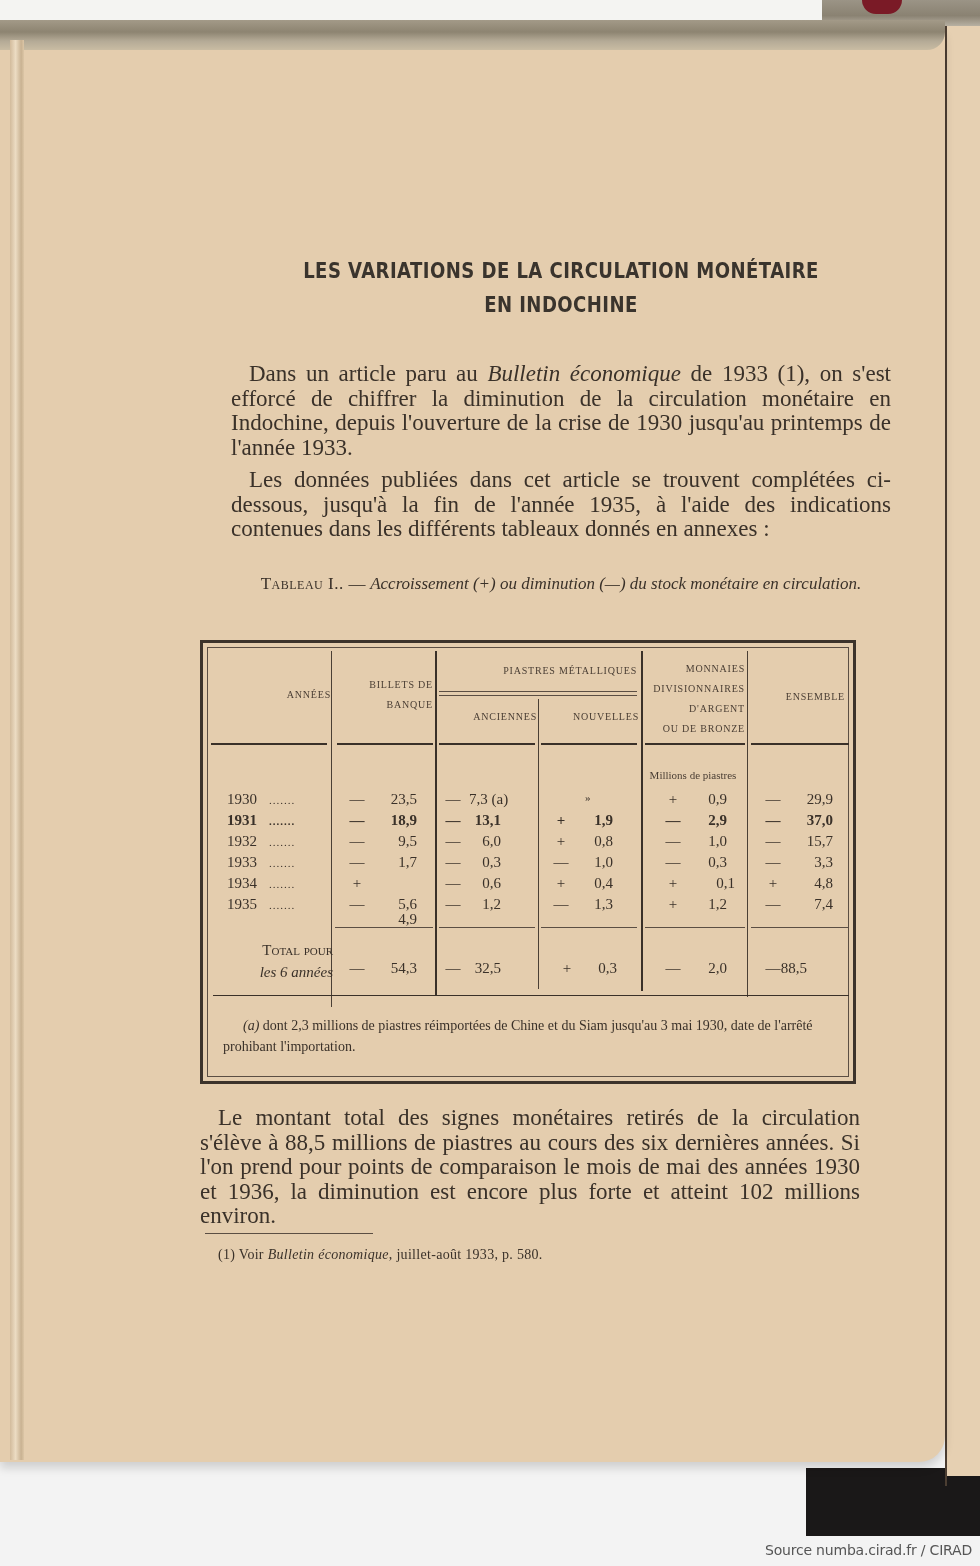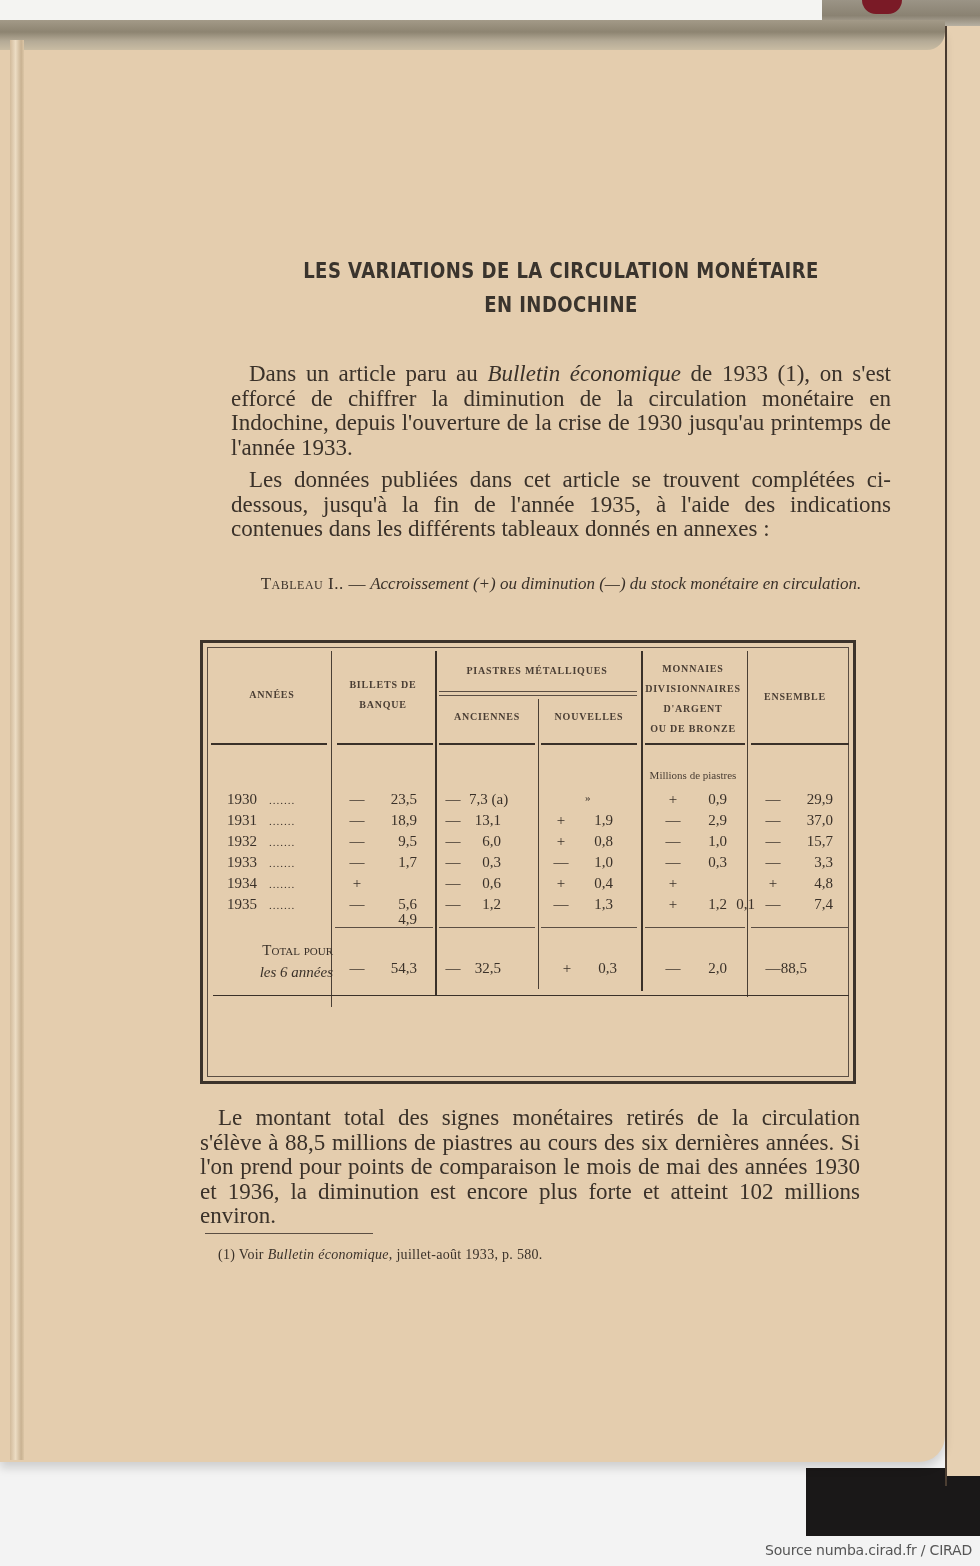--- a/index.html
+++ b/index.html
@@ -43,21 +43,21 @@
   .p2 { margin-top: 8px; }
   .caption { margin-top: 30px; text-align:center; font-size:17px; line-height:24px; }
   .caption .sc { font-variant: small-caps; letter-spacing: 0.5px; }
   .caption .it { font-style: italic; }
 
   .table-box {
     position:absolute; left:200px; top:640px; width:656px; height:444px;
     border: 3px solid #3c332b; box-sizing: border-box;
   }
   .table-inner { position:absolute; left:4px; top:4px; right:4px; bottom:4px; border:1px solid #5b4e43; }
-  .hcell { position:absolute; font-size:10px; letter-spacing:0.8px; text-align:center; color:#4a3e34; line-height:20px;font-weight:bold; }
+  .hcell { position:absolute; font-size:10px; letter-spacing:0.8px; text-align:right; color:#4a3e34; line-height:20px; }
   .vline { position:absolute; width:1px; background:#4a3f35; }
   .vline.thick { width:2px; background:#3a3129; }
   .hrule { position:absolute; height:2px; background:#3a3129; }
   .hrule.thin { height:1px; background:#5b4e43; }
   .unit-label { position:absolute; left:330px; top:126px; width:320px; text-align:center; font-size:11px; color:#4a3e34; }
   .row { position:absolute; left:0; width:650px; height:21px; font-size:15px; }
   .row span { position:absolute; }
   .year { left:24px; }
   .dots { left:66px; letter-spacing:1px; font-size:11px; top:3px; }
   .num { text-align:right; width:48px; }
@@ -141,21 +141,21 @@
     <span class="num" style="left:166px;">23,5</span>
     <span class="sign" style="left:242px;">—</span>
     <span style="left:266px;">7,3 (a)</span>
     <span class="sign" style="left:350px;"></span>
     <span style="left:382px; font-size:11px;">»</span>
     <span class="sign" style="left:462px;">+</span>
     <span class="num" style="left:476px;">0,9</span>
     <span class="sign" style="left:562px;">—</span>
     <span class="num" style="left:582px;">29,9</span>
   </div>
-  <div class="row" style="top:169px;">
+  <div class="row" style="top:169px;font-weight:bold;">
     <span class="year">1931</span>
     <span class="dots">.......</span>
     <span class="sign" style="left:146px;">—</span>
     <span class="num" style="left:166px;">18,9</span>
     <span class="sign" style="left:242px;">—</span>
     <span class="num" style="left:250px;">13,1</span>
     <span class="sign" style="left:350px;">+</span>
     <span class="num" style="left:362px;">1,9</span>
     <span class="sign" style="left:462px;">—</span>
     <span class="num" style="left:476px;">2,9</span>
@@ -193,21 +193,21 @@
   <div class="row" style="top:232px;">
     <span class="year">1934</span>
     <span class="dots">.......</span>
     <span class="sign" style="left:146px;">+</span>
     <span class="num" style="left:166px;margin-top:36px;">4,9</span>
     <span class="sign" style="left:242px;">—</span>
     <span class="num" style="left:250px;">0,6</span>
     <span class="sign" style="left:350px;">+</span>
     <span class="num" style="left:362px;">0,4</span>
     <span class="sign" style="left:462px;">+</span>
-    <span class="num" style="left:504px;margin-top:21px;">0,1</span>
+    <span class="num" style="left:484px;">0,1</span>
     <span class="sign" style="left:562px;">+</span>
     <span class="num" style="left:582px;">4,8</span>
   </div>
   <div class="row" style="top:253px;">
     <span class="year">1935</span>
     <span class="dots">.......</span>
     <span class="sign" style="left:146px;">—</span>
     <span class="num" style="left:166px;">5,6</span>
     <span class="sign" style="left:242px;">—</span>
     <span class="num" style="left:250px;">1,2</span>
@@ -237,20 +237,21 @@
     <span class="sign" style="left:356px;">+</span>
     <span class="num" style="left:366px;">0,3</span>
     <span class="sign" style="left:462px;">—</span>
     <span class="num" style="left:476px;">2,0</span>
     <span class="sign" style="left:562px;">—</span>
     <span class="num" style="left:556px;">88,5</span>
   </div>
 
   <div class="hrule" style="left:10px; top:352px; width:636px; height:1px;"></div>
 
+  <div class="footnote-a"><i>(a)</i><span> dont 2,3 millions de piastres réimportées de Chine et du Siam jusqu'au 3 mai 1930, date de l'arrêté prohibant l'importation.</span></div>
 </div>
 
 <div class="after">
   <p class="para">Le montant total des signes monétaires retirés de la circulation s'élève à 88,5 millions de piastres au cours des six dernières années. Si l'on prend pour points de comparaison le mois de mai des années 1930 et 1936, la diminution est encore plus forte et atteint 102 millions environ.</p>
 </div>
 
 <div class="fn-rule"></div>
 <div class="fn1"><span>(1) Voir </span><i>Bulletin économique</i><span>, juillet-août 1933, p. 580.</span></div>
 
 <div class="source-credit">Source numba.cirad.fr / CIRAD</div>

